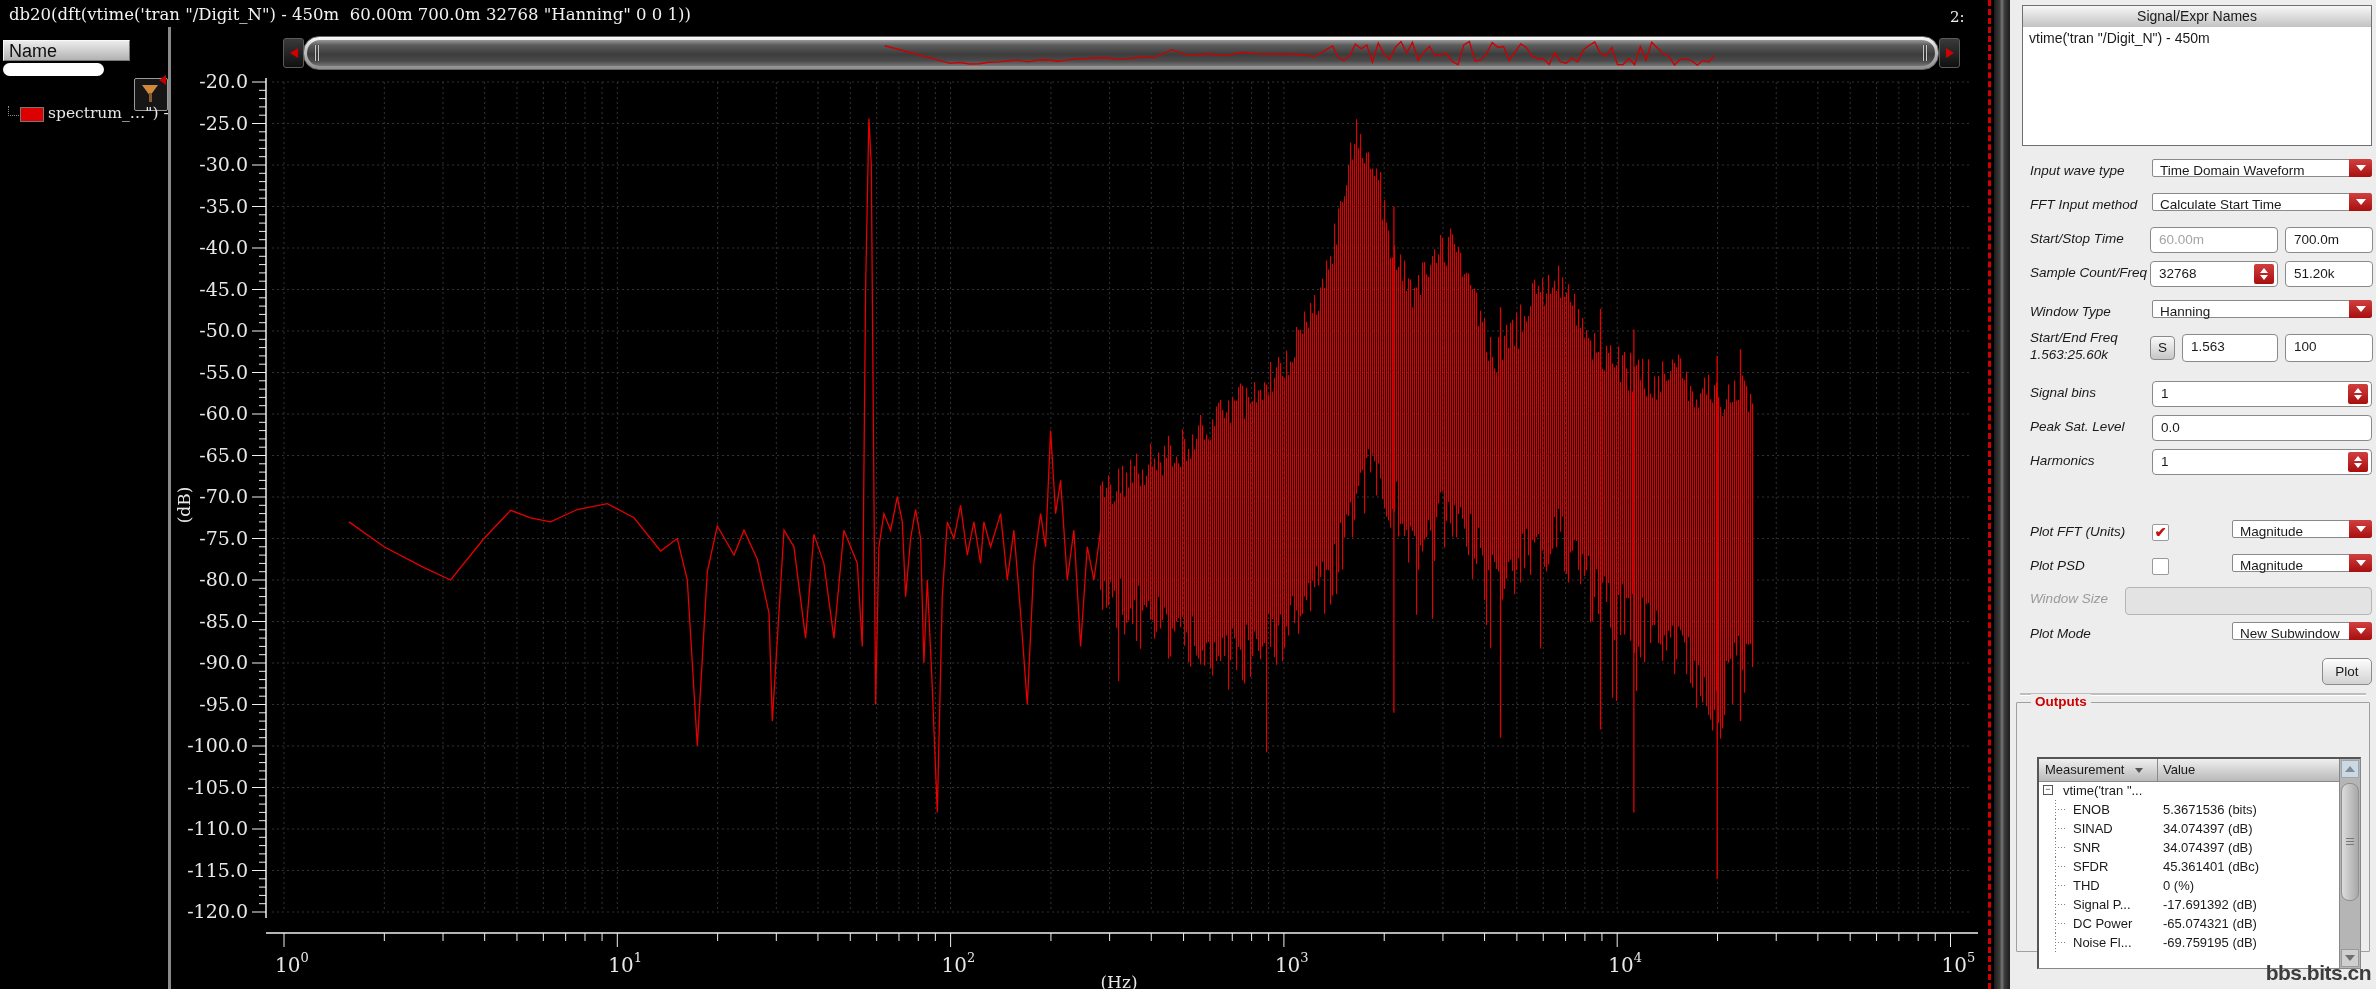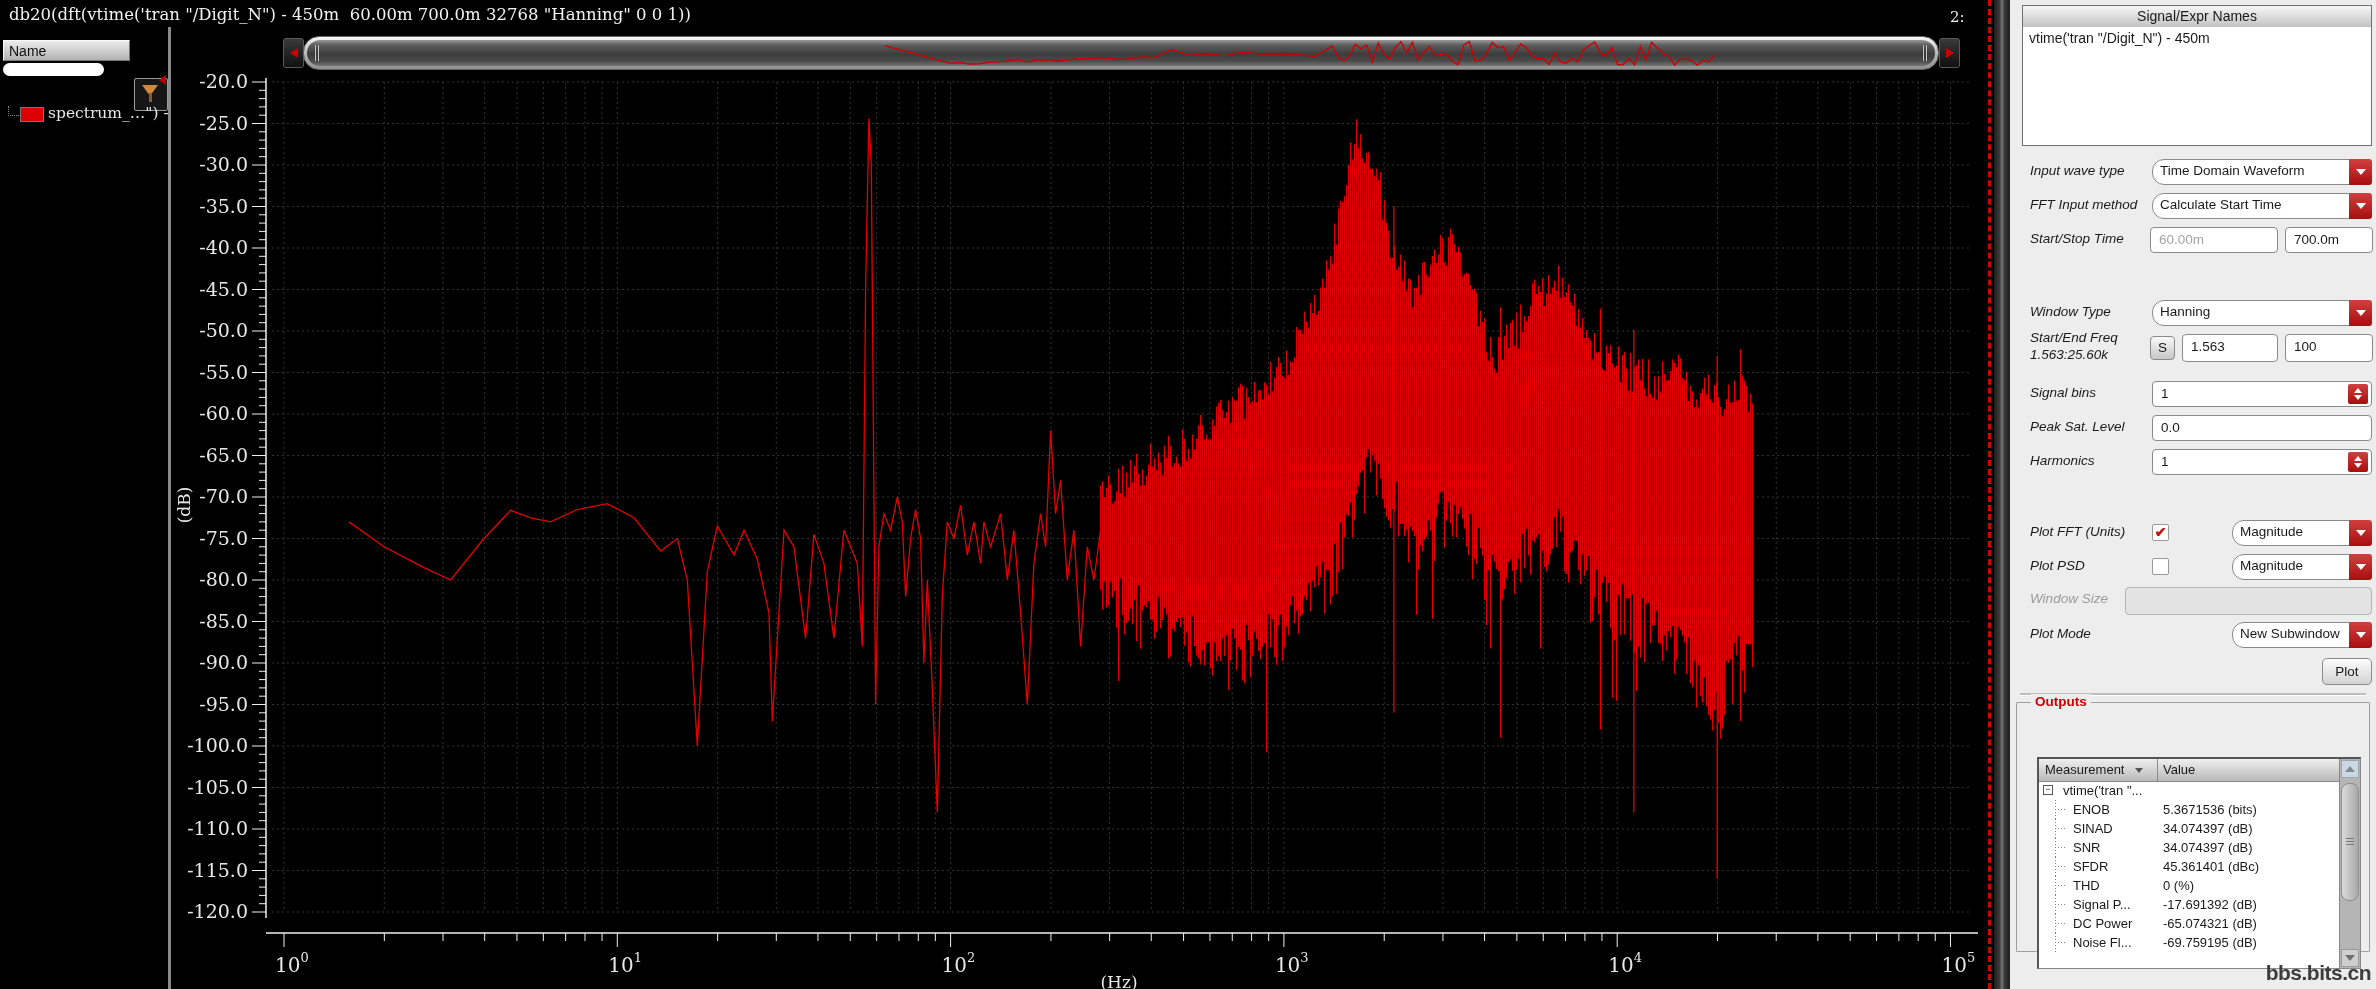--- a/index.html
+++ b/index.html
@@ -23,21 +23,21 @@
     background:linear-gradient(#fbfbfb,#c4c4c4 40%,#8f8f8f);border:1px solid #666;z-index:3;}
   #overview-thumb{position:absolute;left:3px;top:3px;right:3px;bottom:3px;border-radius:13px;
     background:linear-gradient(#999 0%,#5c5c5c 20%,#3c3c3c 55%,#4a4a4a 80%,#757575 100%);overflow:hidden;}
   .grip{position:absolute;top:5px;height:16px;width:1px;background:#c9c9c9;box-shadow:0 0 1px #000;}
   #overview-wave{position:absolute;left:0;top:0;}
 
   
   #left-panel{position:absolute;left:0;top:27px;width:168px;height:962px;background:#000;z-index:2;}
   #name-header{position:absolute;left:3px;top:13px;width:127px;height:21px;
     background:linear-gradient(#ececec,#b2b2b2);border:1px solid #777;border-top-color:#f8f8f8;border-left-color:#f8f8f8;
-    color:#101010;font-size:14px;line-height:21px;padding-left:5px;box-sizing:border-box;}
+    color:#101010;font-size:18px;line-height:21px;padding-left:5px;box-sizing:border-box;}
   #filter-pill{position:absolute;left:3px;top:36px;width:101px;height:13px;background:#fff;border-radius:7px;}
   #funnel-btn{position:absolute;left:134px;top:51px;width:32px;height:31px;background:#161616;
     border:1px solid #9a9a9a;border-radius:2px;}
   .funnel{position:absolute;left:7px;top:6px;width:0;height:0;border-left:8px solid transparent;
     border-right:8px solid transparent;border-top:11px solid #d2883c;}
   .funnel-stem{position:absolute;left:14px;top:14px;width:3px;height:9px;background:#8a5a28;}
   #trace-item{position:absolute;left:0;top:77px;width:168px;height:20px;white-space:nowrap;overflow:hidden;}
   .branch{position:absolute;left:8px;top:2px;width:10px;height:9px;border-left:1px dotted #888;border-bottom:1px dotted #888;}
   #trace-swatch{position:absolute;left:20px;top:3px;width:22px;height:13px;background:#dd0000;border:1px solid #777;}
   #trace-label{position:absolute;left:48px;top:0;color:#e8e8e8;font-family:"DejaVu Serif",serif;font-size:15.5px;}
@@ -54,21 +54,21 @@
   #right-panel{position:absolute;left:2010px;top:0;width:366px;height:989px;background:#ededed;z-index:6;
     font-size:13.5px;color:#1a1a1a;}
   #sig-header{position:absolute;left:12px;top:5px;width:350px;height:23px;box-sizing:border-box;
     background:linear-gradient(#f7f7f7,#c2c2c2);border:1px solid #6f6f6f;text-align:center;line-height:21px;font-size:14px;}
   #sig-list{position:absolute;left:12px;top:27px;width:350px;height:119px;box-sizing:border-box;
     background:#fff;border:1px solid #6f6f6f;border-top:none;}
   .sig-item{padding:3px 6px;font-size:14px;}
   .row{position:absolute;left:0;width:366px;height:27px;}
   .lbl{position:absolute;left:20px;top:4px;font-style:italic;}
   .lbl.dis{color:#9a9a9a;}
-  .combo{position:absolute;height:26px;background:#fff;border:1px solid #8a8a8a;border-radius:12px;box-sizing:border-box;}
+  .combo{position:absolute;height:18px;background:#fff;border:1px solid #8a8a8a;border-radius:2px;box-sizing:border-box;}
   .combo .cval{position:absolute;left:7px;top:3px;white-space:nowrap;}
   .combo .carrow{position:absolute;right:-1px;top:-1px;bottom:-1px;width:23px;border-radius:0 3px 3px 0;
     background:linear-gradient(#d04040,#a80e0e);display:flex;align-items:center;justify-content:center;}
   .carrow:after{content:"";width:0;height:0;border-left:5px solid transparent;border-right:5px solid transparent;border-top:6px solid #fff;}
   .tfield{position:absolute;height:26px;background:#fff;border:1px solid #8a8a8a;border-radius:4px;box-sizing:border-box;
     padding:4px 0 0 8px;white-space:nowrap;overflow:hidden;}
   .tfield.gray{color:#a4a4a4;}
   .tfield.disabled{background:#e3e3e3;border-color:#b5b5b5;}
   .spin{position:absolute;right:3px;top:2px;bottom:2px;width:20px;border-radius:2px;
     background:linear-gradient(#d04040,#a80e0e);display:flex;flex-direction:column;align-items:center;justify-content:center;gap:2px;}
@@ -451,20 +451,31 @@
         <span class="carrow"></span>
       </span>
     </div>
 
     <div class="row" style="top:227px">
       <span class="lbl">Start/Stop Time</span>
       <span class="tfield gray" style="left:140px;width:128px">60.00m</span>
       <span class="tfield" style="left:275px;width:88px">700.0m</span>
     </div>
 
+    <div class="row" style="top:261px">
+      <span class="lbl">Sample Count/Freq</span>
+      <span class="tfield" style="left:140px;width:128px">
+        <span>32768</span>
+        <span class="spin">
+            <b class="up"></b>
+            <b class="dn"></b>
+          </span>
+      </span>
+      <span class="tfield" style="left:275px;width:88px">51.20k</span>
+    </div>
 
     <div class="row" style="top:300px">
       <span class="lbl">Window Type</span>
       <span class="combo" style="left:142px;width:220px">
         <span class="cval">Hanning</span>
         <span class="carrow"></span>
       </span>
     </div>
 
     <div class="row" style="top:330px;height:40px">

